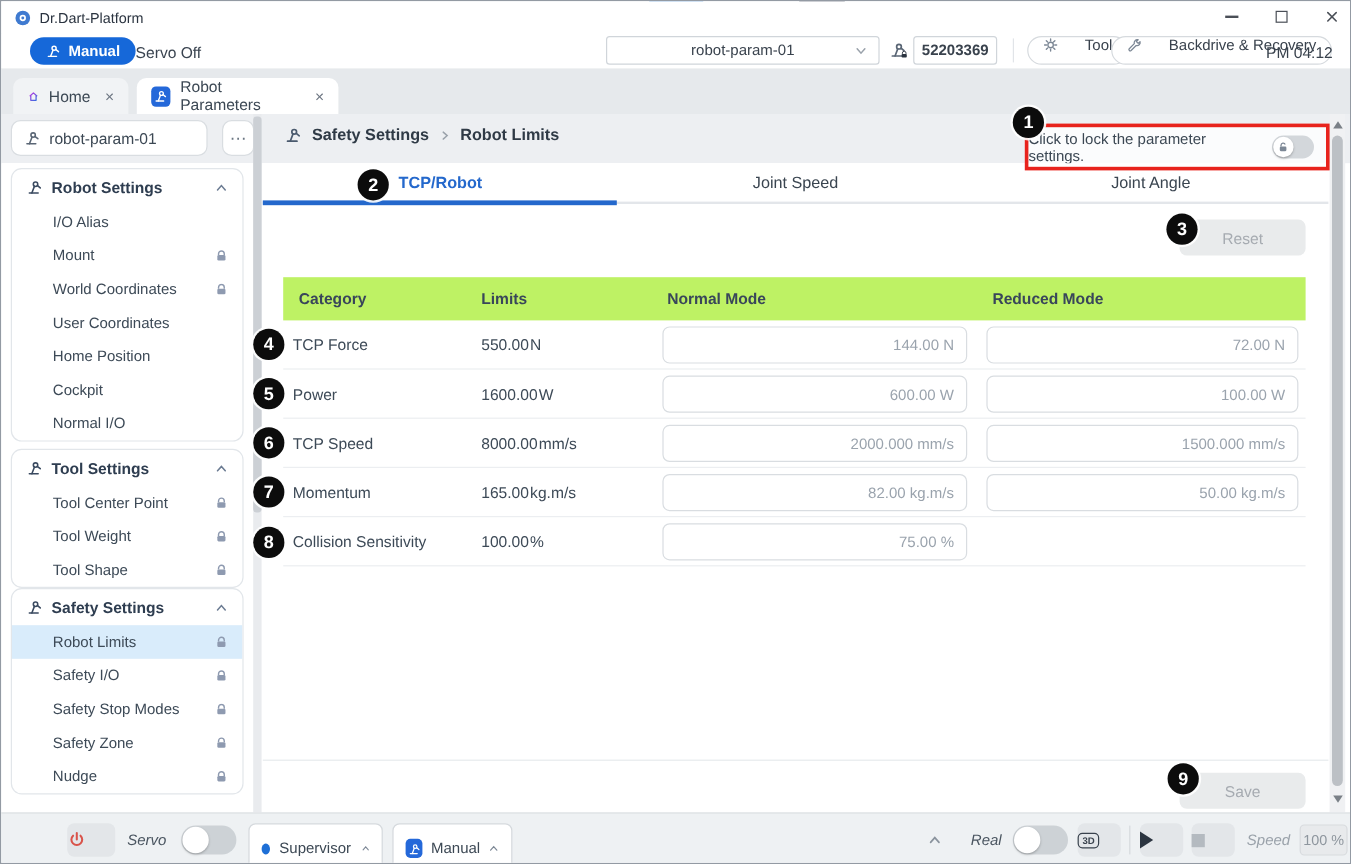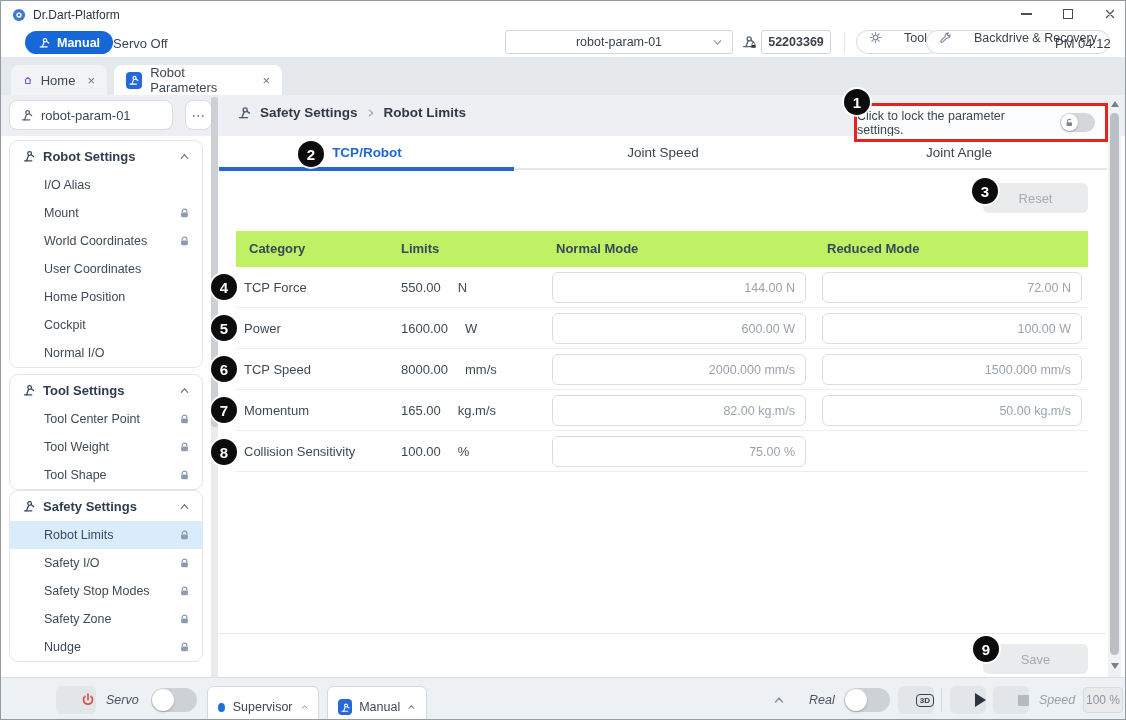--- a/index.html
+++ b/index.html
@@ -40,27 +40,27 @@
   .ctab.active{color:#2468cc;font-weight:bold;}
   #ctabline{position:absolute;top:32px;left:0;width:100%;height:2px;background:#e3e6ea;}
   #ctabactive{position:absolute;top:31px;left:0;width:295px;height:4px;background:#2468cc;}
   .graybtn{position:absolute;width:105px;height:30px;background:#e9ebec;border:none;border-radius:6px;font-size:13px;color:#a6abb1;}
   
   #tbl{position:absolute;left:17px;top:95px;width:852px;}
   #thead{position:relative;height:36px;background:#bef264;font-size:13px;color:#39465a;font-weight:bold;}
   .trow{position:relative;height:41px;border-bottom:1px solid #eceef1;font-size:13px;color:#3d4a57;}
   .tin{position:absolute;top:5px;height:31px;border:1px solid #d9dde1;border-radius:6px;background:#fff;text-align:right;padding:0 10px;font-size:12.5px;color:#9aa3ad;}
   .cat{position:absolute;left:8px;top:0;height:41px;display:flex;align-items:center;}
-  .lim{position:absolute;left:165px;top:0;height:41px;display:flex;align-items:center;gap:17px;}
+  .lim{position:absolute;left:165px;top:0;height:41px;display:flex;align-items:center;gap:1px;}
   
   .tog{position:relative;border-radius:10px;background:#d3d7db;}
   .knob{position:absolute;top:1px;left:1px;background:#fff;border-radius:50%;box-shadow:0 1px 2px rgba(0,0,0,.25);display:flex;align-items:center;justify-content:center;color:#7c8795;}
   
   #bottombar{left:0;top:676px;width:100%;height:44px;background:#eef1f3;border-top:1px solid #dcdfe3;}
-  .bbtn{position:absolute;top:8px;height:28px;background:#e3e6e9;border-radius:6px;display:flex;align-items:center;justify-content:flex-end;}
+  .bbtn{position:absolute;top:8px;height:28px;background:#e3e6e9;border-radius:6px;display:flex;align-items:center;justify-content:flex-start;}
   .bbox{position:absolute;top:8px;height:42px;background:#fff;border:1px solid #d5d9dd;border-radius:6px;display:flex;align-items:center;font-size:12.5px;color:#3c4854;}
   .blab{position:absolute;top:15px;font-size:12.5px;color:#4a5560;font-style:italic;}
   
   #scroll{left:1107px;top:94px;width:13px;height:582px;background:#f0f1f3;}
   #scr-thumb{left:1109px;top:112px;width:9px;height:542px;background:#bcc0c5;border-radius:5px;}
   .scr-arrow{position:absolute;left:1110px;width:0;height:0;}
   
   .badge{position:absolute;width:26px;height:26px;border-radius:50%;background:#0c0c0c;color:#fff;display:flex;align-items:center;justify-content:center;font-size:15px;font-weight:bold;box-shadow:0 0 0 2px rgba(255,255,255,.9);z-index:40;}
   #redbox{position:absolute;left:853px;top:102px;width:254px;height:39px;border:3px solid #e8231d;z-index:30;}
   #lockbanner{position:absolute;left:856px;top:105px;width:248px;height:33px;background:#fbfcfd;display:flex;align-items:center;justify-content:flex-end;gap:10px;padding-right:10px;font-size:12.5px;color:#3c4854;}

